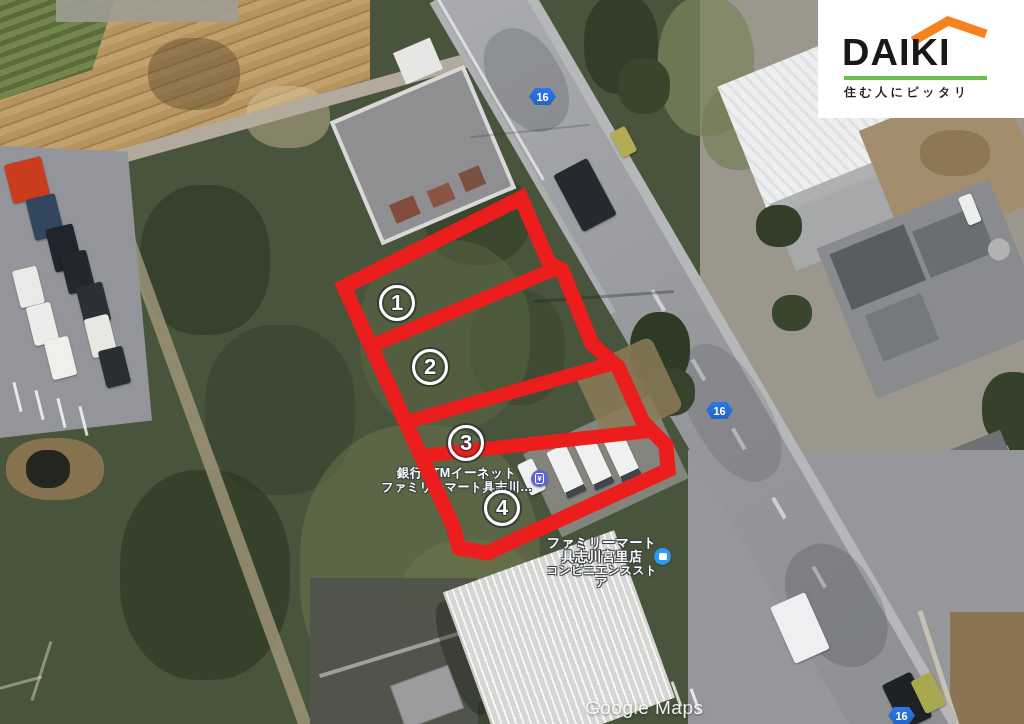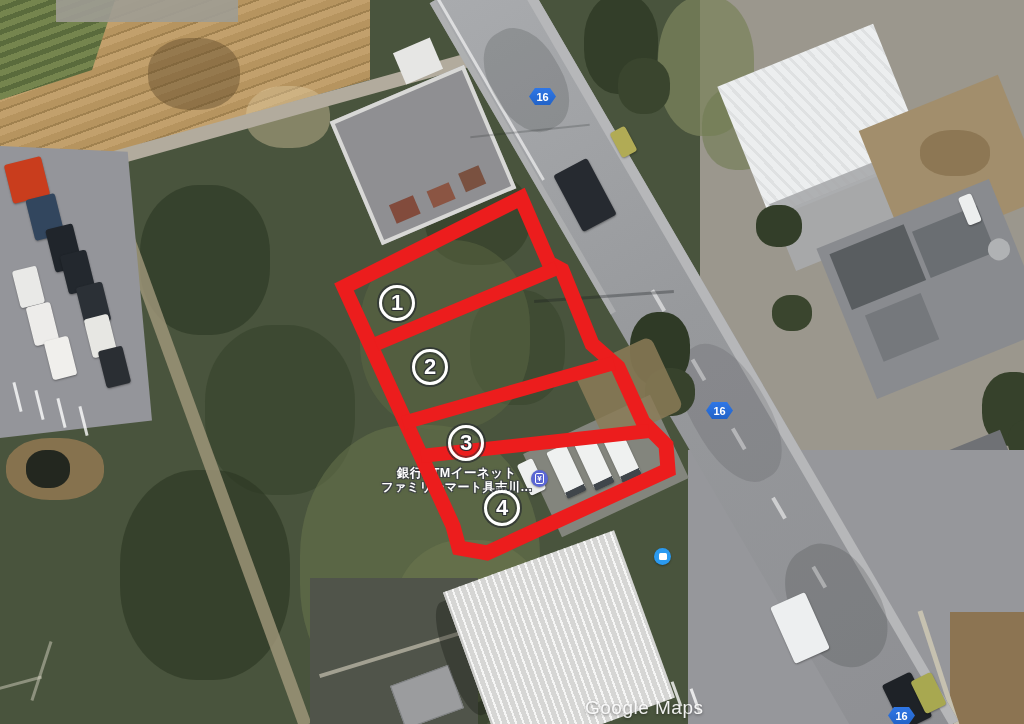--- a/index.html
+++ b/index.html
@@ -158,20 +158,25 @@
   <div class="truck" style="left:611px;top:430px;width:21px;height:44px;transform:rotate(-25deg);"></div>
   <div class="car" style="left:523px;top:460px;width:17px;height:34px;background:#eef0ef;transform:rotate(-25deg);"></div>
 
   <div class="maplabel" style="left:378px;top:467px;width:158px;">
     <div style="font-size:12.5px;">銀行ATMイーネット</div>
     <div style="font-size:12px;">ファミリーマート具志川…</div>
   </div>
   <div class="poi" style="left:531px;top:470px;background:#5a66d3;">
     <span style="display:block;border:1px solid #fff;border-radius:2px;color:#fff;font-size:8px;line-height:9px;padding:0 1px;font-weight:700;">¥</span>
   </div>
+  <div class="maplabel" style="left:544px;top:536px;width:116px;">
+    <div style="font-size:13px;">ファミリーマート</div>
+    <div style="font-size:13px;">具志川宮里店</div>
+    <div style="font-size:11.5px;">コンビニエンスストア</div>
+  </div>
   <div class="poi" style="left:654px;top:548px;background:#2b9af0;">
     <span style="display:block;width:8px;height:7px;background:#fff;border-radius:1.5px;"></span>
   </div>
 
   <svg width="1024" height="724" viewBox="0 0 1024 724" style="position:absolute;left:0;top:0;pointer-events:none;">
     <polygon points="521,198 549,263 562,270 592,344 618,367 643,422 666,445 668,470 487,553 459,548 453,526 344,287" fill="none" stroke="#ec1d1d" stroke-width="15" stroke-linejoin="miter"></polygon>
     <line x1="376" y1="344" x2="557" y2="268" stroke="#ec1d1d" stroke-width="14"></line>
     <line x1="403" y1="423" x2="614" y2="363" stroke="#ec1d1d" stroke-width="14"></line>
     <line x1="421" y1="456" x2="649" y2="431" stroke="#ec1d1d" stroke-width="14"></line>
   </svg>
@@ -180,14 +185,22 @@
   <div class="mk" style="left:430px;top:367px;">2</div>
   <div class="mk" style="left:466px;top:443px;">3</div>
   <div class="mk" style="left:502px;top:508px;">4</div>
 
   <div class="shield" style="left:529px;top:88px;">16</div>
   <div class="shield" style="left:706px;top:402px;">16</div>
   <div class="shield" style="left:888px;top:707px;">16</div>
 
   <div id="watermark">Google Maps</div>
 
+  <div id="logo">
+    <svg width="206" height="118" viewBox="0 0 206 118" style="position:absolute;left:0;top:0;">
+      <polyline points="95,41 130,21 168,34" fill="none" stroke="#f5821f" stroke-width="9" stroke-linejoin="miter"></polyline>
+    </svg>
+    <div class="brand">DAIKI</div>
+    <div class="gbar"></div>
+    <div class="tagline">住む人にピッタリ</div>
+  </div>
 
 </div>
 
 </body></html>

